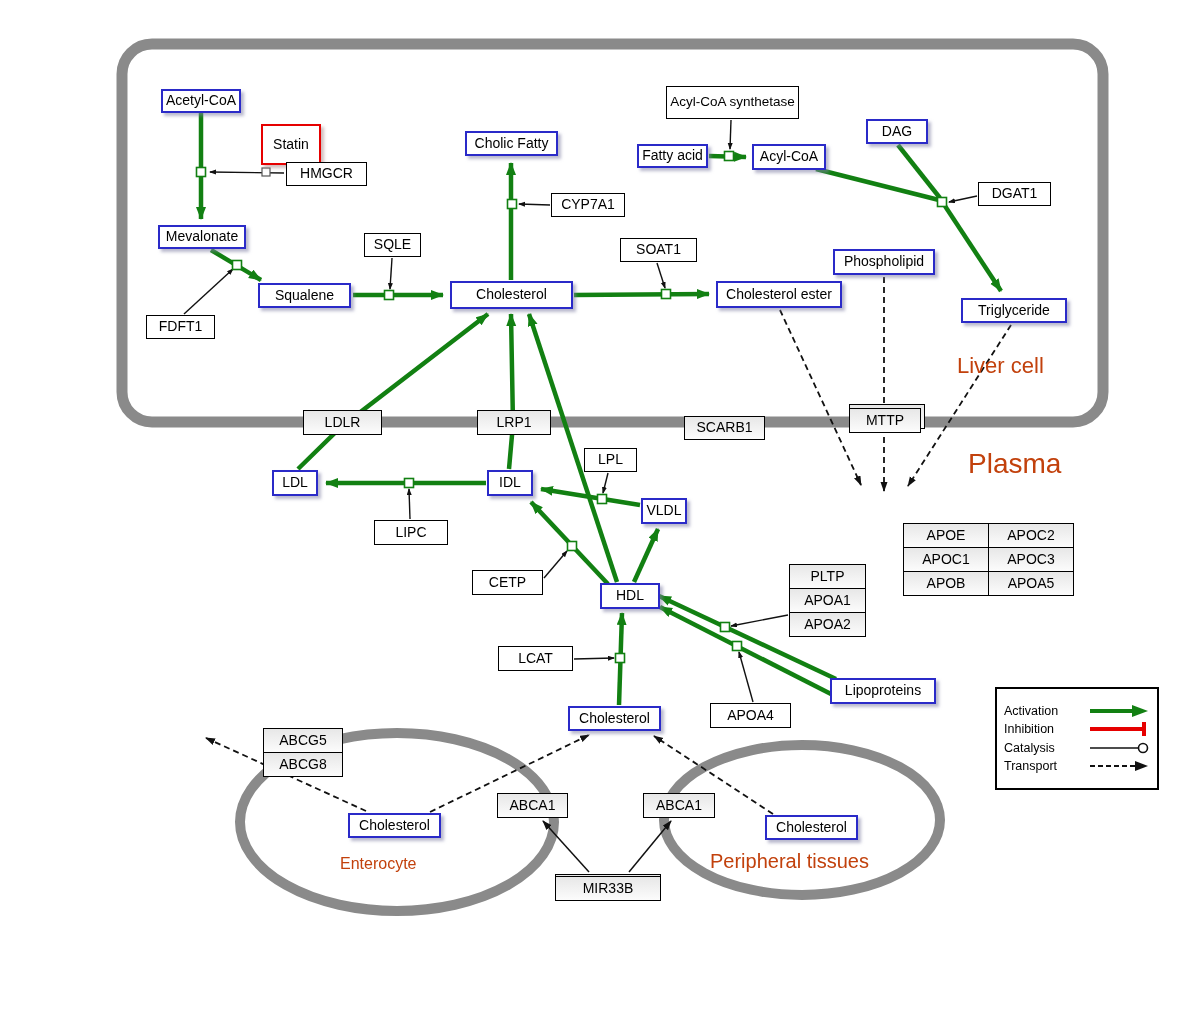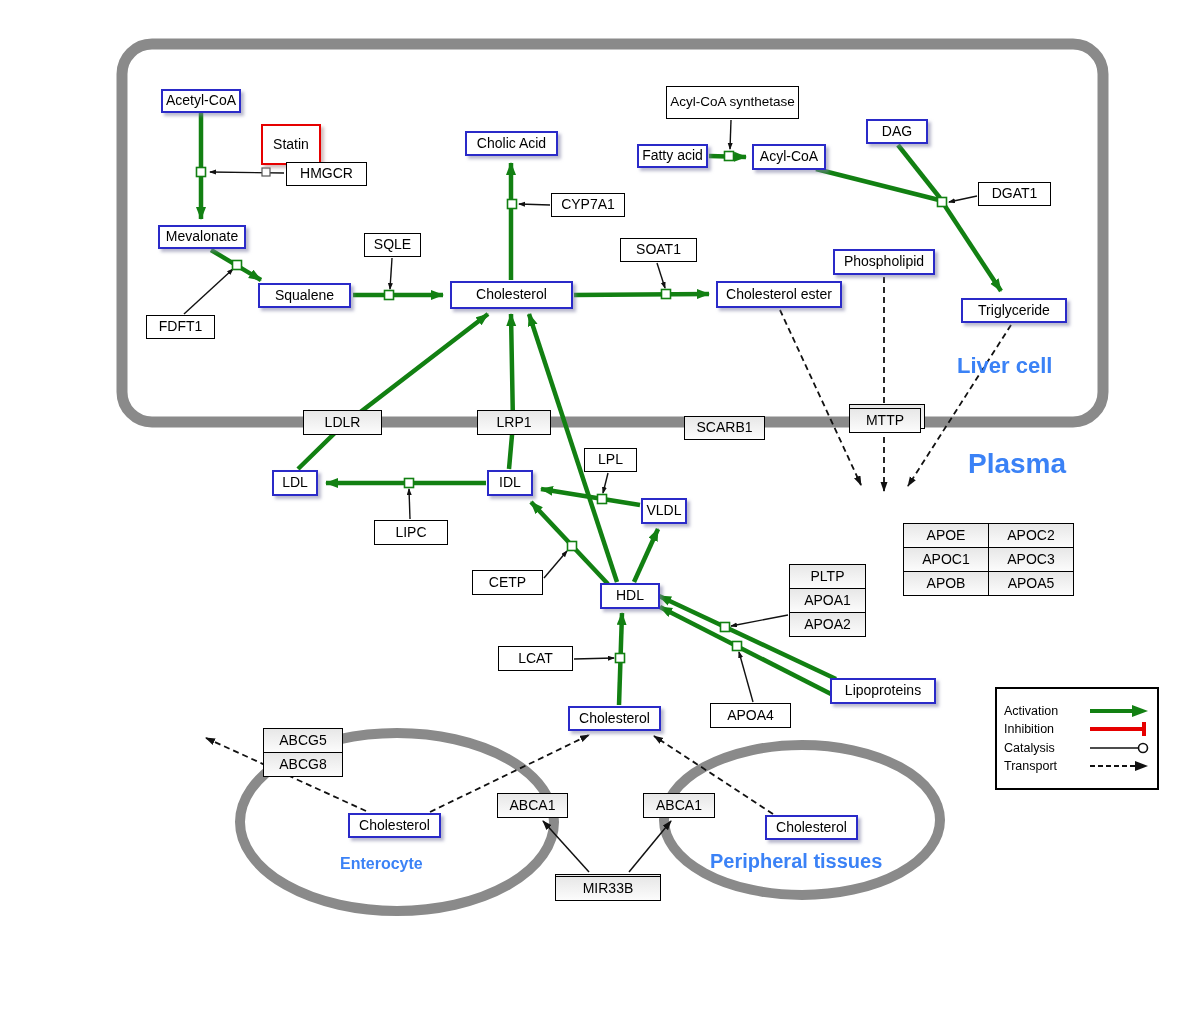--- a/index.html
+++ b/index.html
@@ -6,21 +6,21 @@
   #stage{position:relative;width:1200px;height:1013px;background:#fff;overflow:hidden;
          font-family:"Liberation Sans",sans-serif;border-radius:6px;}
   #wires{position:absolute;left:0;top:0;width:1200px;height:1013px;}
   .box{position:absolute;box-sizing:border-box;display:flex;align-items:center;justify-content:center;
        text-align:center;background:#fff;border:1px solid #000;color:#000;
        font-size:14px;line-height:1.08;padding:1px 3px;white-space:nowrap;}
   .metab{border:2px solid #2a2ac8;box-shadow:3px 3px 3px rgba(130,130,165,.55);}
   .inhibitor{border:2px solid #e60000;box-shadow:3px 3px 3px rgba(165,130,130,.5);}
   .memb{background:linear-gradient(180deg,#e7e7e7 0%,#fcfcfc 100%);}
   .wrap{white-space:normal;font-size:13.5px;}
-  .region{position:absolute;font-weight:bold;color:#3b82f6;}
+  .region{position:absolute;font-weight:normal;color:#c2410c;}
   #legend{position:absolute;left:995px;top:687px;width:164px;height:103px;border:2px solid #000;
           background:#fff;box-sizing:border-box;padding:13px 7px;display:flex;flex-direction:column;
           justify-content:space-between;}
   .lrow{display:flex;align-items:center;justify-content:space-between;height:22px;}
   .lrow span{font-size:12.5px;color:#000;}
 </style>
 </head>
 <body>
 
 <div id="stage">
@@ -119,21 +119,21 @@
     </g>
   </svg>
 
   <div class="box metab" style="left:161px;top:89px;width:80px;height:24px">Acetyl-CoA</div>
   <div class="box inhibitor" style="left:261px;top:124px;width:60px;height:41px">Statin</div>
   <div class="box" style="left:286px;top:162px;width:81px;height:24px">HMGCR</div>
   <div class="box metab" style="left:158px;top:225px;width:88px;height:24px">Mevalonate</div>
   <div class="box" style="left:146px;top:315px;width:69px;height:24px">FDFT1</div>
   <div class="box metab" style="left:258px;top:283px;width:93px;height:25px">Squalene</div>
   <div class="box" style="left:364px;top:233px;width:57px;height:24px">SQLE</div>
-  <div class="box metab" style="left:465px;top:131px;width:93px;height:25px">Cholic Acid</div>
+  <div class="box metab" style="left:465px;top:131px;width:93px;height:25px">Cholic Fatty</div>
   <div class="box" style="left:551px;top:193px;width:74px;height:24px">CYP7A1</div>
   <div class="box metab" style="left:450px;top:281px;width:123px;height:28px">Cholesterol</div>
   <div class="box" style="left:620px;top:238px;width:77px;height:24px">SOAT1</div>
   <div class="box metab" style="left:716px;top:281px;width:126px;height:27px">Cholesterol ester</div>
   <div class="box wrap" style="left:666px;top:86px;width:133px;height:33px">Acyl-CoA synthetase</div>
   <div class="box metab" style="left:637px;top:144px;width:71px;height:24px">Fatty acid</div>
   <div class="box metab" style="left:752px;top:144px;width:74px;height:26px">Acyl-CoA</div>
   <div class="box metab" style="left:866px;top:119px;width:62px;height:25px">DAG</div>
   <div class="box" style="left:978px;top:182px;width:73px;height:24px">DGAT1</div>
   <div class="box metab" style="left:833px;top:249px;width:102px;height:26px">Phospholipid</div>

